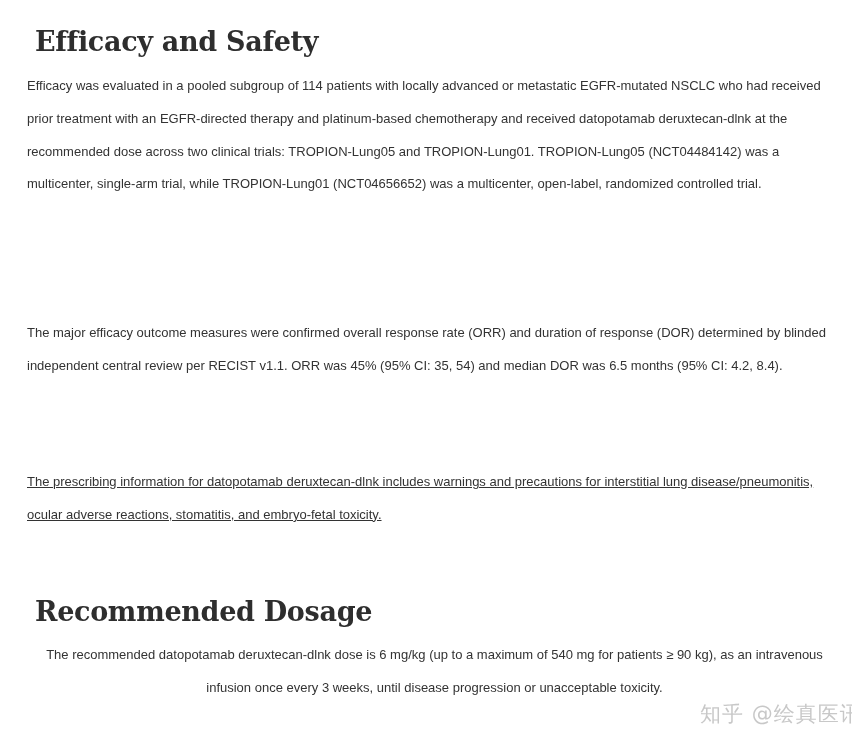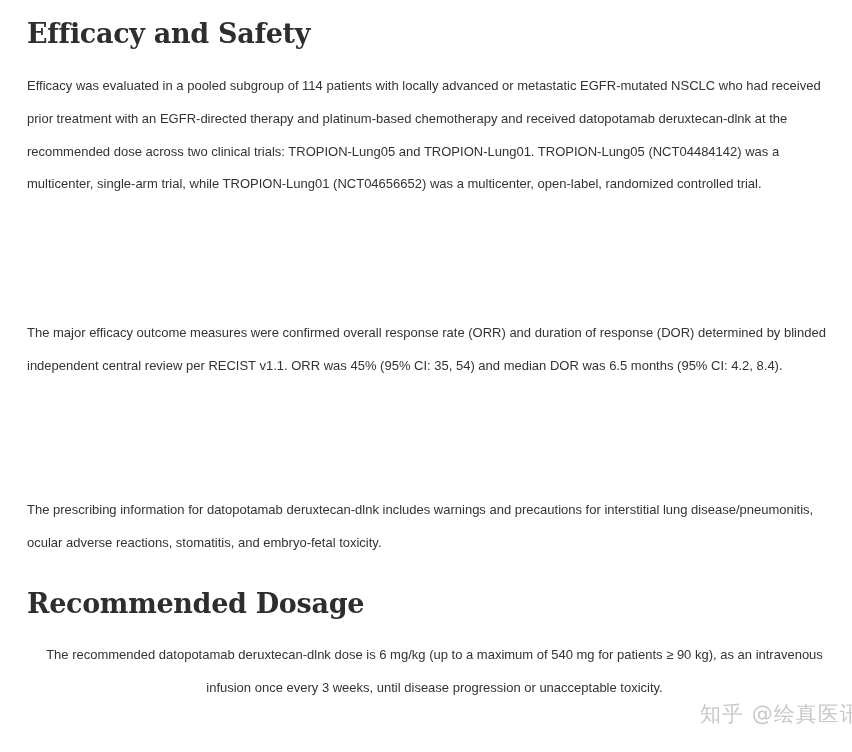--- a/index.html
+++ b/index.html
@@ -18,38 +18,38 @@
       left: 27px;
       top: 0;
       width: 815px;
     }
     h2 {
       font-family: "DejaVu Serif", "Liberation Serif", serif;
       font-weight: bold;
       color: #2e2e2e;
       font-size: 27px;
       line-height: 34px;
-      margin: 0;
+      margin: 8px;
       letter-spacing: -0.3px;
     }
     h2.first { position: absolute; top: 17px; left: 0; white-space: nowrap; }
     h2.second { position: absolute; top: 587px; left: 0; white-space: nowrap; text-align: center; }
     p {
       font-family: "Liberation Sans", sans-serif;
       color: #333333;
       font-size: 13px;
       line-height: 32.8px;
       margin: 0;
       position: absolute;
       left: 0;
       width: 815px;
     }
     .p1 { top: 70px; }
     .p2 { top: 317px; }
-    .p3 { top: 494px; }
+    .p3 { top: 466px; text-decoration: underline; }
     .p4 { top: 639px; text-align: center; }
     .watermark {
       position: absolute;
       left: 700px;
       top: 700px;
       font-family: "DejaVu Sans", sans-serif;
       font-size: 21px;
       color: #c8c8c8;
       letter-spacing: 1px;
       white-space: nowrap;

